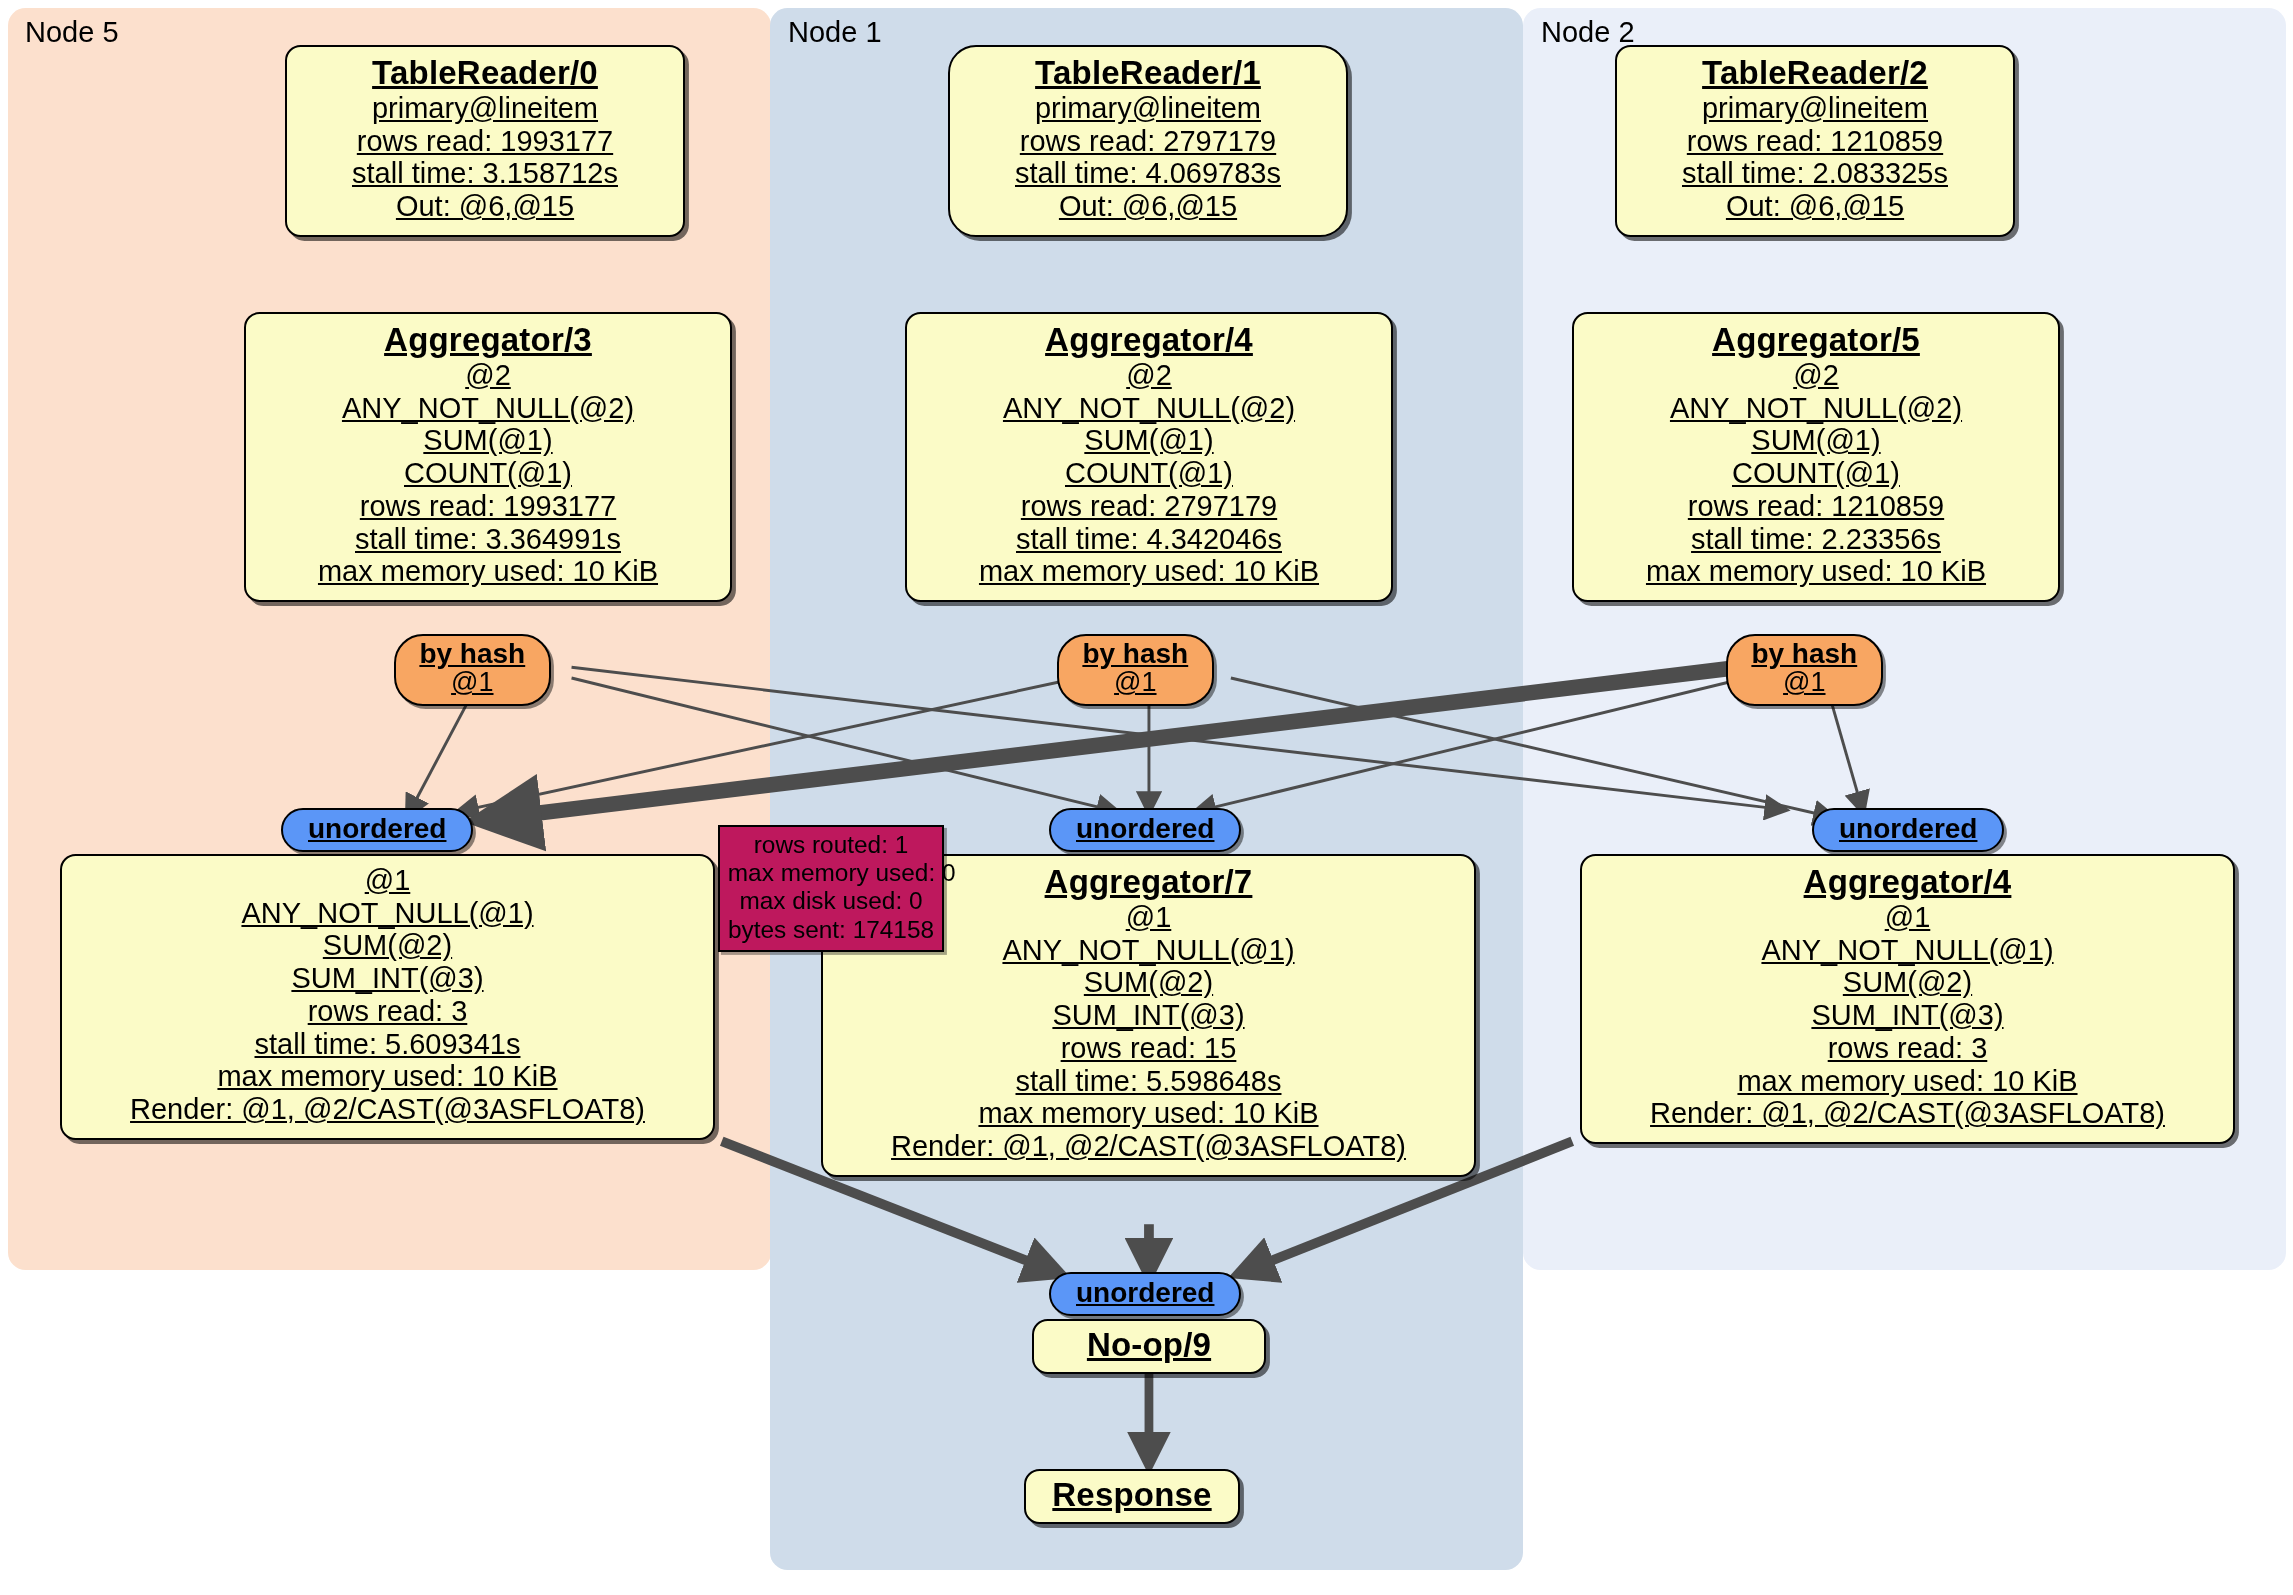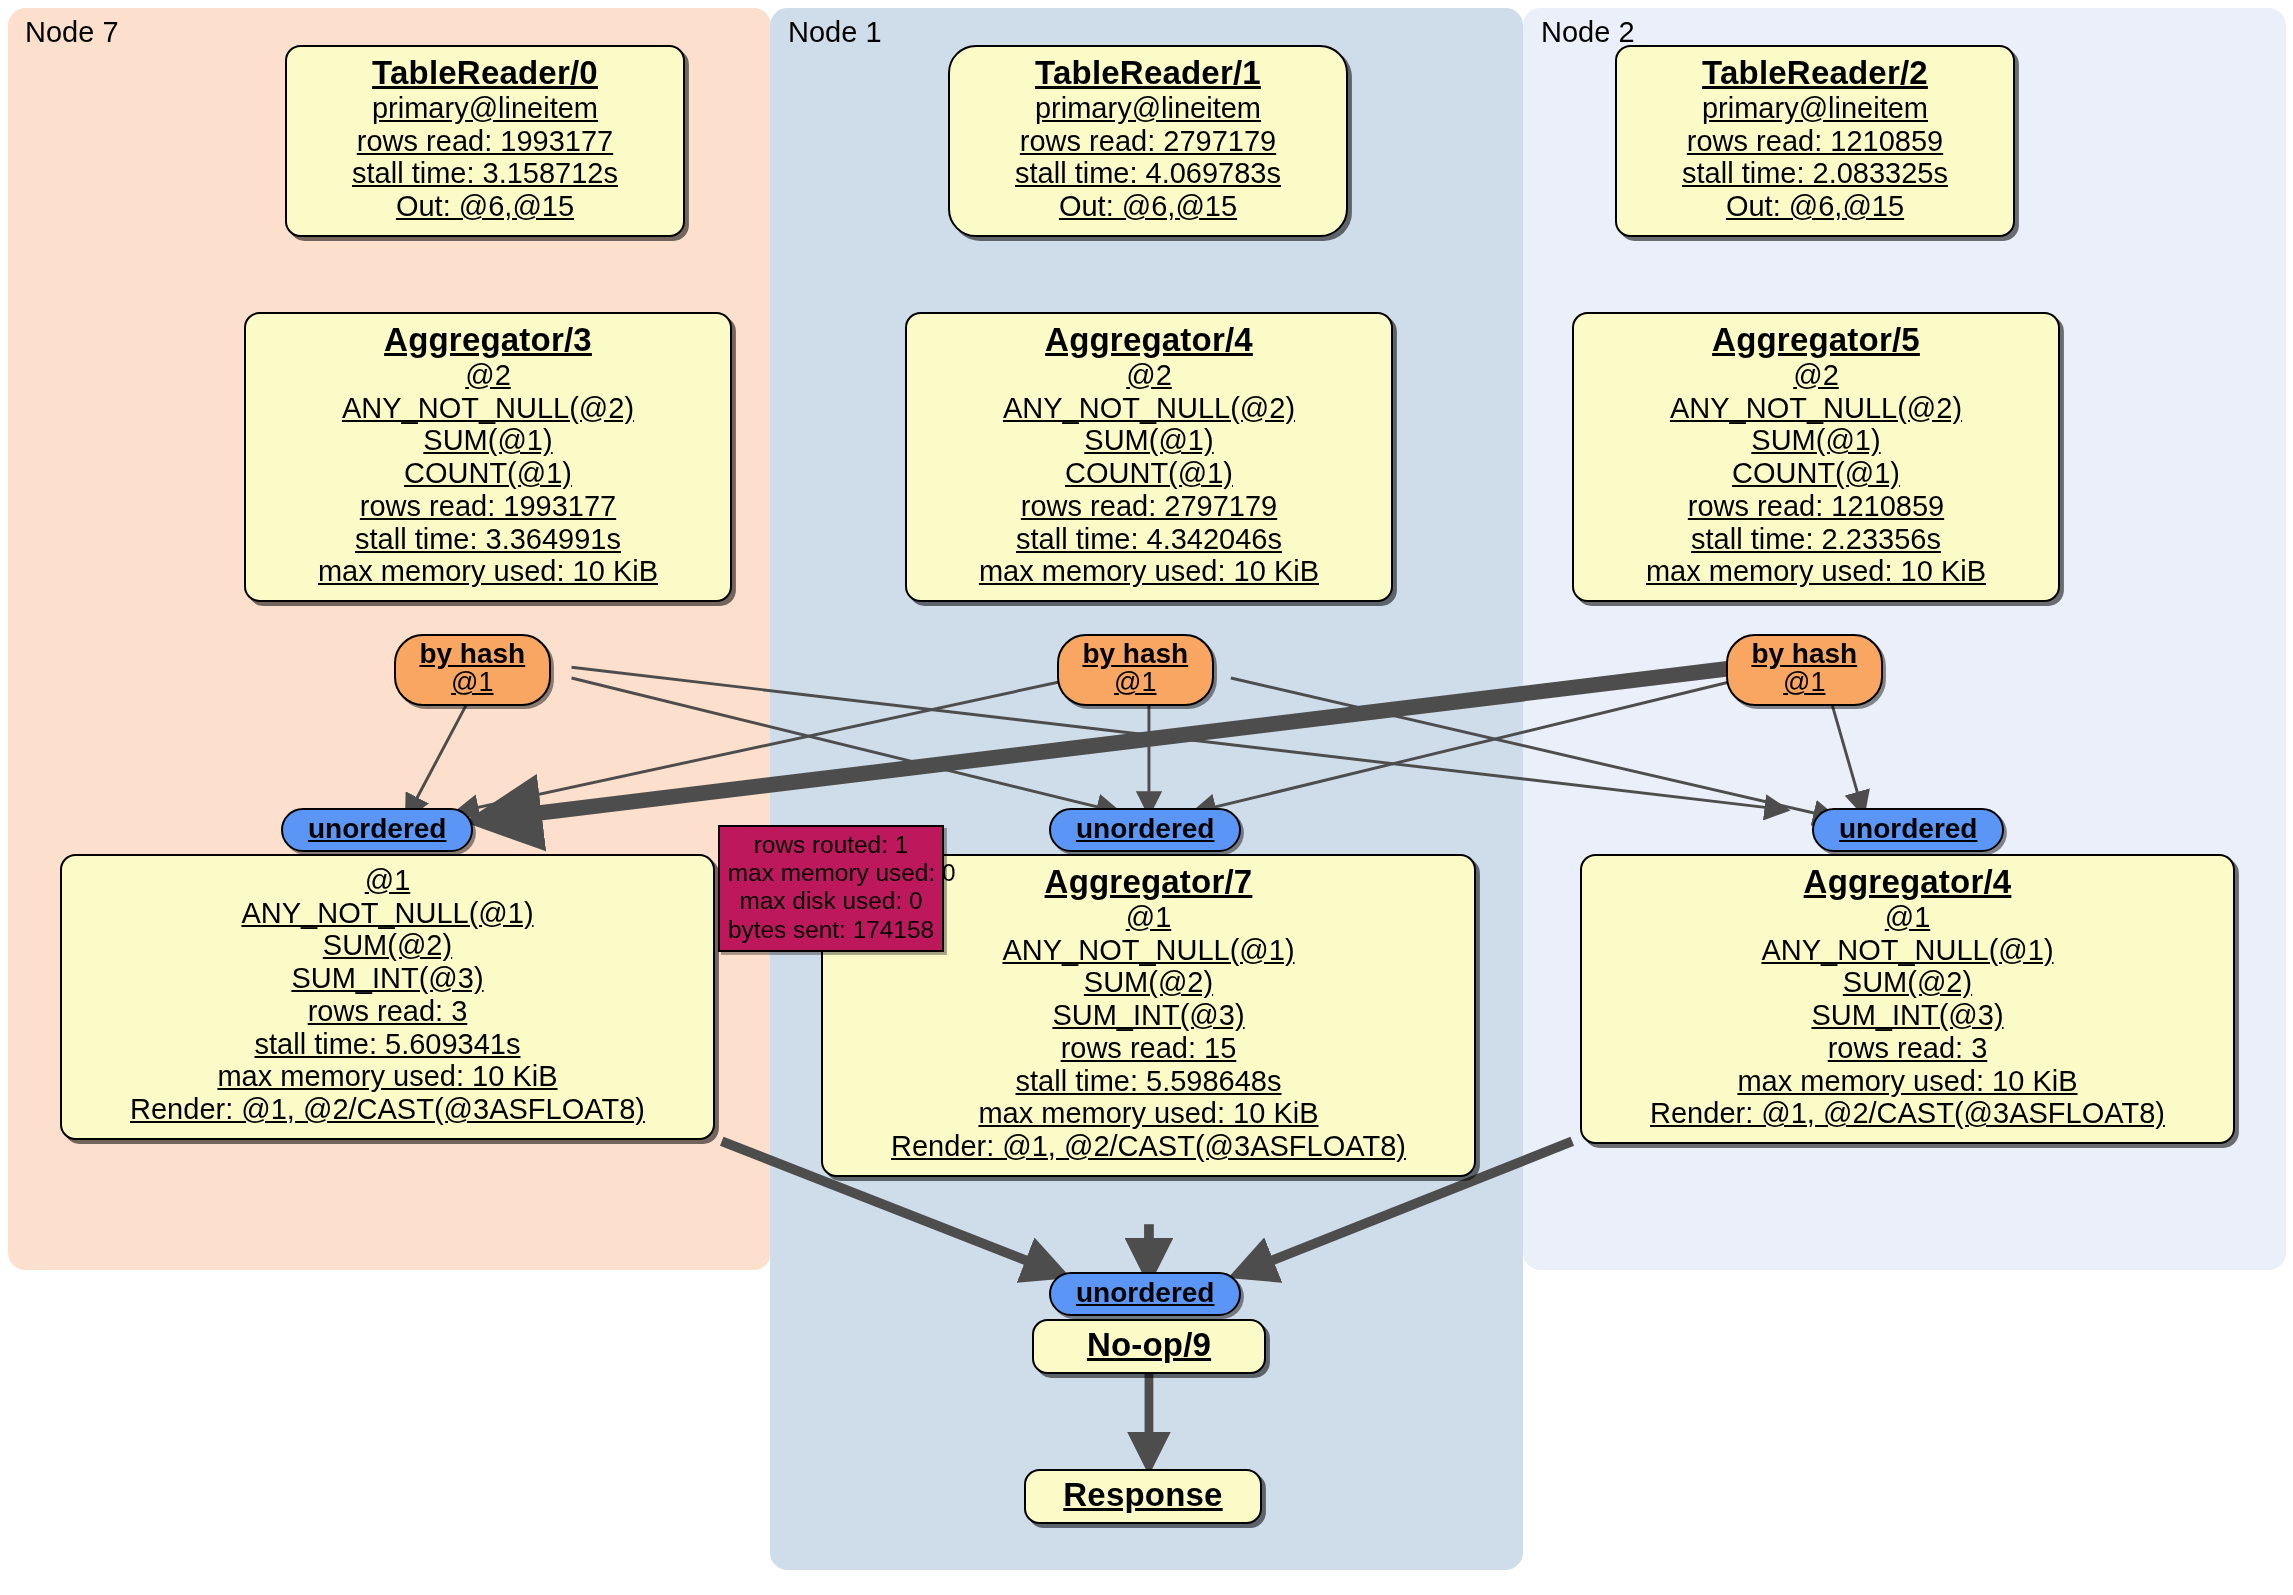--- a/index.html
+++ b/index.html
@@ -129,21 +129,21 @@
 </style>
 </head>
 <body>
 
 <div id="stage">
 
   <div class="cluster" style="left:7.8px; top:7.8px; width:763px; height:1262px; background:#fce0cd;"></div>
   <div class="cluster" style="left:770px; top:7.8px; width:753px; height:1562px; background:#cfdcea;"></div>
   <div class="cluster" style="left:1523px; top:7.8px; width:763px; height:1262px; background:#eaeff9;"></div>
 
-  <div class="cluster-label" style="left:25px; top:15.6px;">Node 7</div>
+  <div class="cluster-label" style="left:25px; top:15.6px;">Node 5</div>
   <div class="cluster-label" style="left:788px; top:15.6px;">Node 1</div>
   <div class="cluster-label" style="left:1541px; top:15.6px;">Node 2</div>
 
   <svg id="edges" viewBox="0 0 2352 1636">
     <defs>
       <marker id="ah" markerWidth="7" markerHeight="7" refX="5.2" refY="3.5" orient="auto" markerUnits="strokeWidth">
         <path d="M0,0 L7,3.5 L0,7 z" fill="#4d4d4d"></path>
       </marker>
       <marker id="ah-thin" markerWidth="9" markerHeight="9" refX="7" refY="4.5" orient="auto" markerUnits="strokeWidth">
         <path d="M0,0 L9,4.5 L0,9 z" fill="#4d4d4d"></path>
@@ -311,18 +311,18 @@
   </div>
 
   <div class="node sync" style="left:1049px; top:1272px;">
     <div class="title">unordered</div>
   </div>
 
   <div class="node proc compact" style="left:1032px; top:1319px; width:234px;">
     <div class="title">No-op/9</div>
   </div>
 
-  <div class="node proc compact" style="left:1024px; top:1469px; width:238px;">
+  <div class="node proc compact" style="left:1024px; top:1469px; width:216px;">
     <div class="title">Response</div>
   </div>
 
 </div>
 
 
 </body></html>

